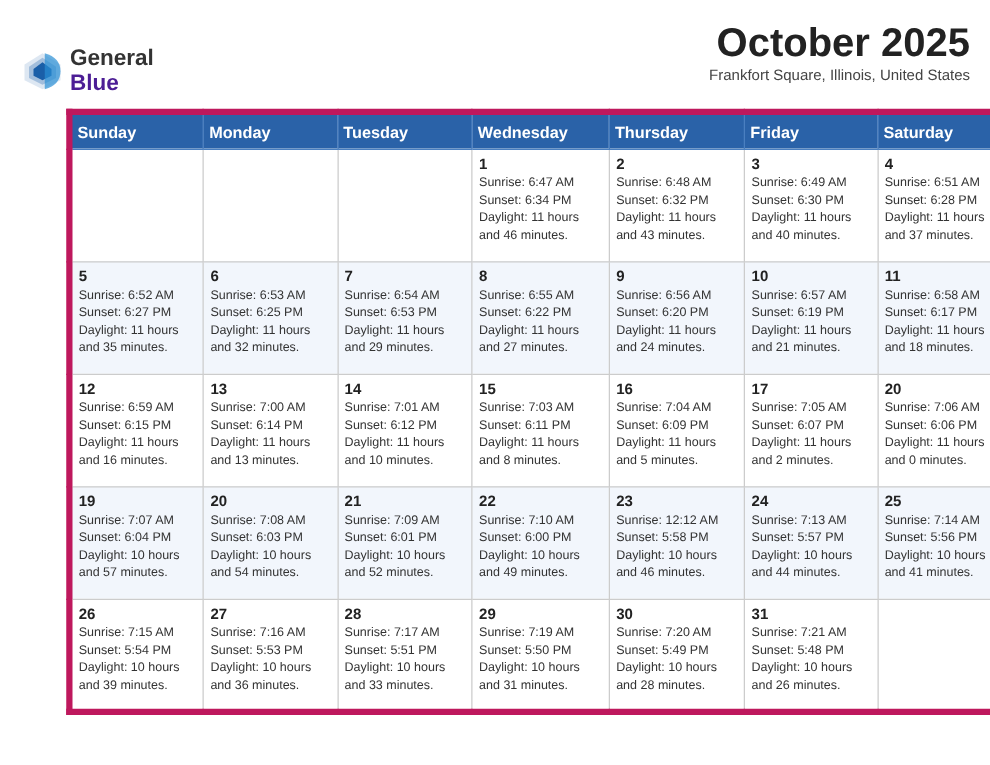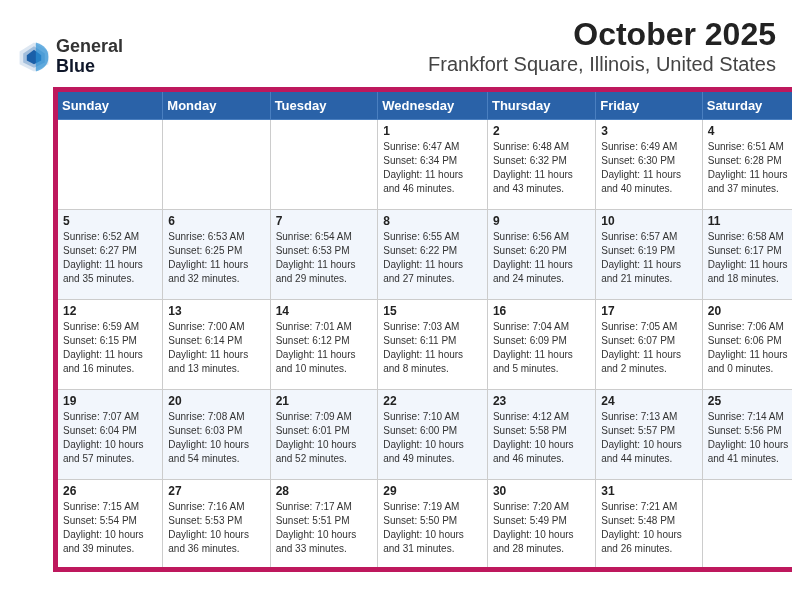--- a/index.html
+++ b/index.html
@@ -21,35 +21,35 @@
       align-items: center;
       gap: 4px;
       margin-top: 21px;
     }
     .logo-text {
       font-size: 18px;
       font-weight: bold;
       line-height: 1.1;
     }
     .logo-general { color: #333; }
-    .logo-blue { color: #0f172a; }
+    .logo-blue { color: #4c1d95; }
     .logo-icon {
       width: 36px;
       height: 36px;
     }
     .title-block {
       text-align: right;
     }
     .calendar-title {
       font-size: 32px;
       color: #222;
       font-weight: bold;
     }
     .calendar-subtitle {
-      font-size: 20px;
+      font-size: 12px;
       color: #444;
     }
     table {
       width: 100%;
       border-collapse: collapse;
       border: 5px solid #be185d;
       margin-left: 37px;
     }
     thead th {
       background: #2a62a8;
@@ -261,21 +261,21 @@
 Daylight: 10 hours and 52 minutes.</div>
         </td>
         <td>
           <span class="day-num">22</span>
           <div class="day-info">Sunrise: 7:10 AM
 Sunset: 6:00 PM
 Daylight: 10 hours and 49 minutes.</div>
         </td>
         <td>
           <span class="day-num">23</span>
-          <div class="day-info">Sunrise: 4:12 AM
+          <div class="day-info">Sunrise: 12:12 AM
 Sunset: 5:58 PM
 Daylight: 10 hours and 46 minutes.</div>
         </td>
         <td>
           <span class="day-num">24</span>
           <div class="day-info">Sunrise: 7:13 AM
 Sunset: 5:57 PM
 Daylight: 10 hours and 44 minutes.</div>
         </td>
         <td>

